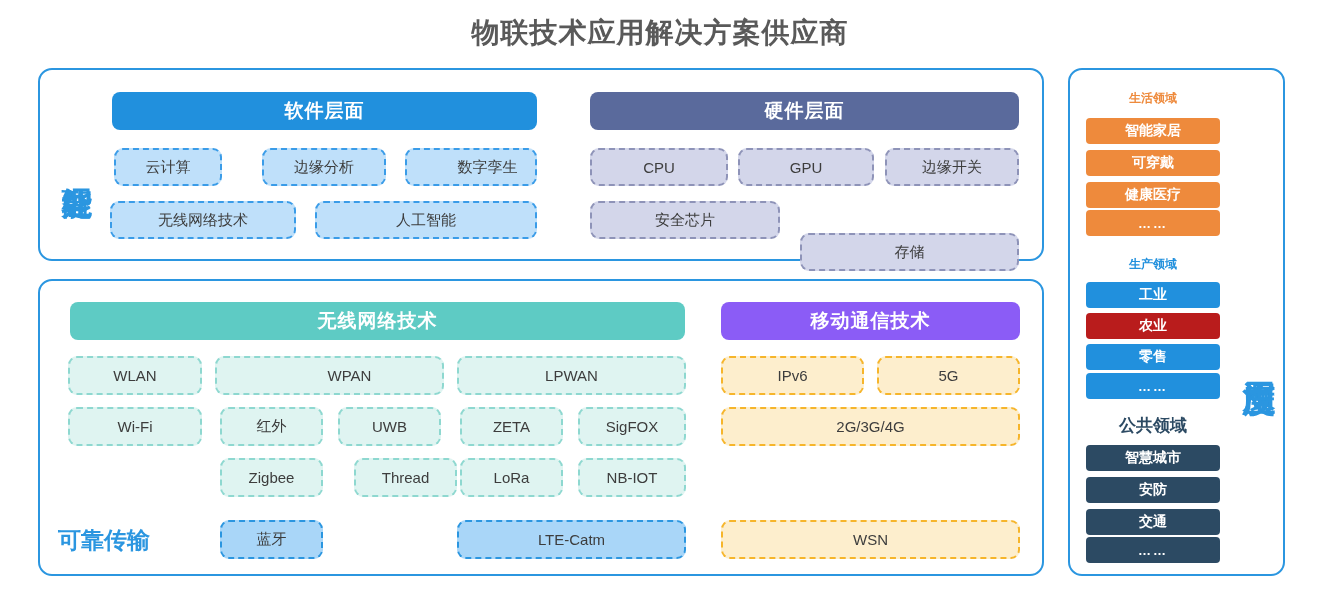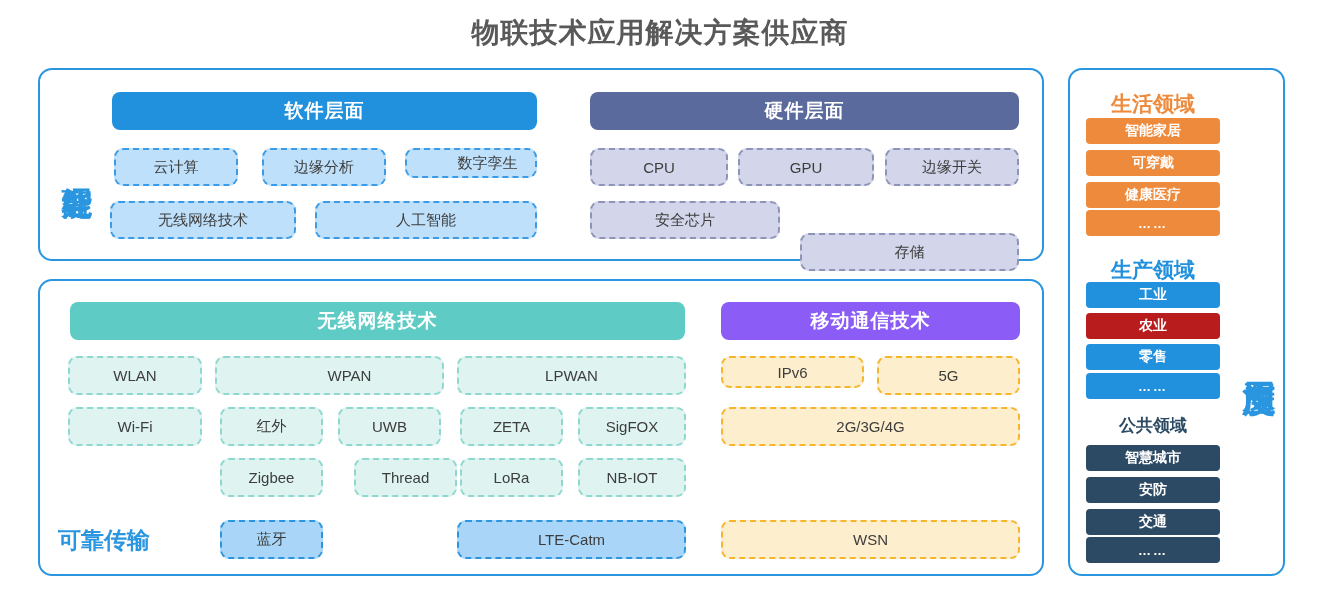--- a/index.html
+++ b/index.html
@@ -95,21 +95,21 @@
   .tile.t-purple{ background: #d3d6ea; border-color: #8e93b8; }
   .tile.t-teal  { background: #dff4f1; border-color: #8ed8d0; }
   .tile.t-orange{ background: #fdeecd; border-color: #f6b52b; }
   .tile.t-blue2 { background: #a9d6f8; border-color: #2b96e0; }
 
   
   .domain-head {
     position: absolute;
     width: 150px;
     text-align: center;
-    font-size: 21px;
+    font-size: 12px;
     font-weight: bold;
   }
   .domain-item {
     position: absolute;
     left: 1086px;
     width: 134px;
     height: 26px;
     border-radius: 4px;
     color: #ffffff;
     font-size: 14px;
@@ -126,23 +126,23 @@
 <div id="root">
 
   <div class="page-title">物联技术应用解决方案供应商</div>
 
   <div class="card" id="card-top"></div>
 
   <div class="vlabel" id="label-smart">智能处理</div>
 
   <div class="bar" id="bar-software">软件层面</div>
 
-  <div class="tile t-blue" style="left:114px; top:148px; width:124px; height:38px;">云计算</div>
+  <div class="tile t-blue" style="left:114px; top:148px; width:108px; height:38px;">云计算</div>
   <div class="tile t-blue" style="left:262px; top:148px; width:124px; height:38px;">边缘分析</div>
-  <div class="tile t-blue" style="left:405px; top:148px; width:132px; height:30px;padding-left:33px;">数字孪生</div>
+  <div class="tile t-blue" style="left:405px; top:148px; width:132px; height:38px;padding-left:33px;">数字孪生</div>
 
   <div class="tile t-blue" style="left:110px; top:201px; width:186px; height:38px;">无线网络技术</div>
   <div class="tile t-blue" style="left:315px; top:201px; width:222px; height:38px;">人工智能</div>
 
   <div class="bar" id="bar-hardware">硬件层面</div>
 
   <div class="tile t-purple" style="left:590px; top:148px; width:138px; height:38px;">CPU</div>
   <div class="tile t-purple" style="left:738px; top:148px; width:136px; height:38px;">GPU</div>
   <div class="tile t-purple" style="left:885px; top:148px; width:134px; height:38px;">边缘开关</div>
 
@@ -168,21 +168,21 @@
   <div class="tile t-teal" style="left:220px; top:458px; width:103px; height:39px;">Zigbee</div>
   <div class="tile t-teal" style="left:338px; top:458px; width:103px; height:39px;margin-left:16px;">Thread</div>
   <div class="tile t-teal" style="left:460px; top:458px; width:103px; height:39px;">LoRa</div>
   <div class="tile t-teal" style="left:578px; top:458px; width:108px; height:39px;">NB-IOT</div>
 
   <div class="tile t-blue2" style="left:220px; top:520px; width:103px; height:39px;">蓝牙</div>
   <div class="tile t-blue2" style="left:457px; top:520px; width:229px; height:39px;">LTE-Catm</div>
 
   <div class="bar" id="bar-mobile">移动通信技术</div>
 
-  <div class="tile t-orange" style="left:721px; top:356px; width:143px; height:32px;">IPv6</div>
+  <div class="tile t-orange" style="left:721px; top:356px; width:143px; height:39px;">IPv6</div>
   <div class="tile t-orange" style="left:877px; top:356px; width:143px; height:39px;">5G</div>
 
   <div class="tile t-orange" style="left:721px; top:407px; width:299px; height:39px;">2G/3G/4G</div>
 
   <div class="tile t-orange" style="left:721px; top:520px; width:299px; height:39px;">WSN</div>
 
   <div class="card" id="card-right"></div>
 
   <div class="vlabel" id="label-deep">深度应用</div>
 

